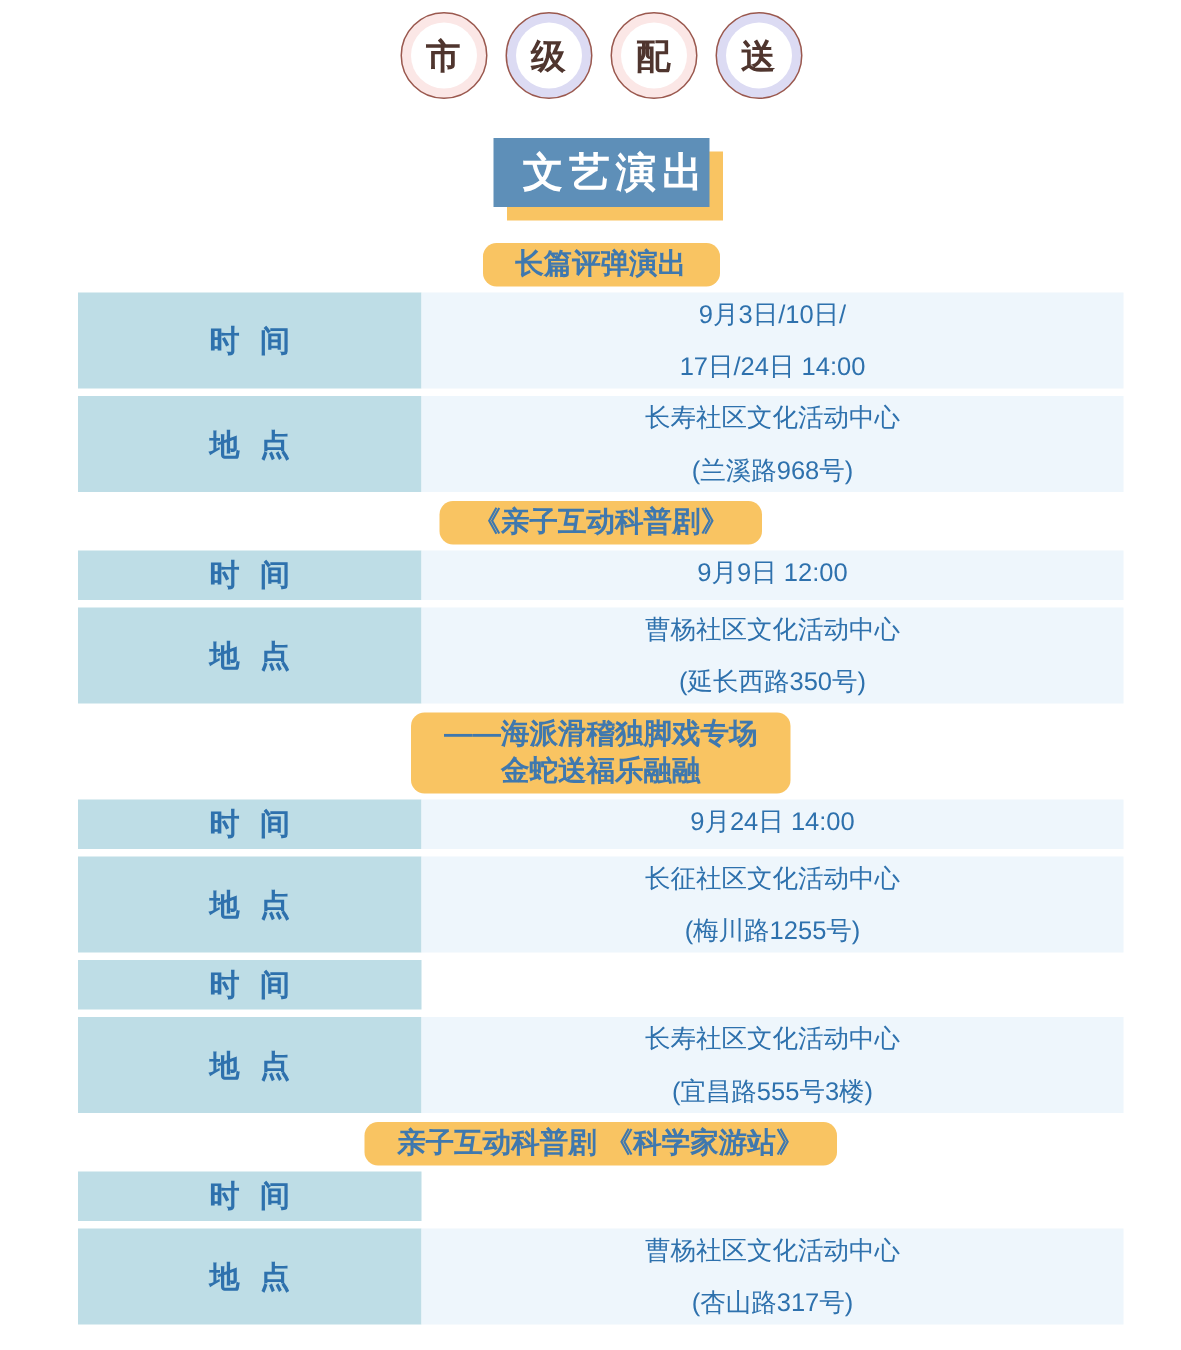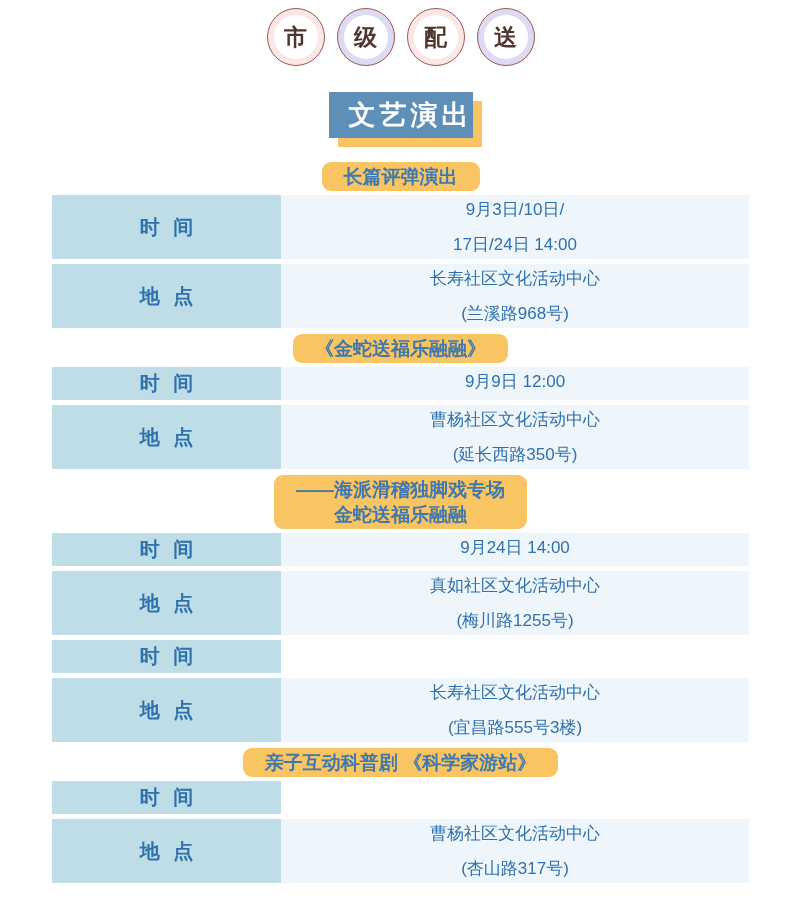--- a/index.html
+++ b/index.html
@@ -151,41 +151,41 @@
             <div>9月3日/10日/</div>
             <div>17日/24日 14:00</div>
           </div>
         </div><div class="row double">
           <div class="cell-label">地 点</div>
           <div class="cell-value">
             <div>长寿社区文化活动中心</div>
             <div>(兰溪路968号)</div>
           </div>
         </div></div>
-      <div class="section"><div class="pill"><div>《金蛇送福乐融融》</div></div><div class="row single">
+      <div class="section"><div class="pill"><div>《亲子互动科普剧》</div></div><div class="row single">
           <div class="cell-label">时 间</div>
           <div class="cell-value">
             <div>9月9日 12:00</div>
           </div>
         </div><div class="row double">
           <div class="cell-label">地 点</div>
           <div class="cell-value">
             <div>曹杨社区文化活动中心</div>
             <div>(延长西路350号)</div>
           </div>
         </div></div>
       <div class="section"><div class="pill"><div>——海派滑稽独脚戏专场</div><div>金蛇送福乐融融</div></div><div class="row single">
           <div class="cell-label">时 间</div>
           <div class="cell-value">
             <div>9月24日 14:00</div>
           </div>
         </div><div class="row double">
           <div class="cell-label">地 点</div>
           <div class="cell-value">
-            <div>真如社区文化活动中心</div>
+            <div>长征社区文化活动中心</div>
             <div>(梅川路1255号)</div>
           </div>
         </div><div class="row single">
           <div class="cell-label">时 间</div>
         </div><div class="row double">
           <div class="cell-label">地 点</div>
           <div class="cell-value">
             <div>长寿社区文化活动中心</div>
             <div>(宜昌路555号3楼)</div>
           </div>

